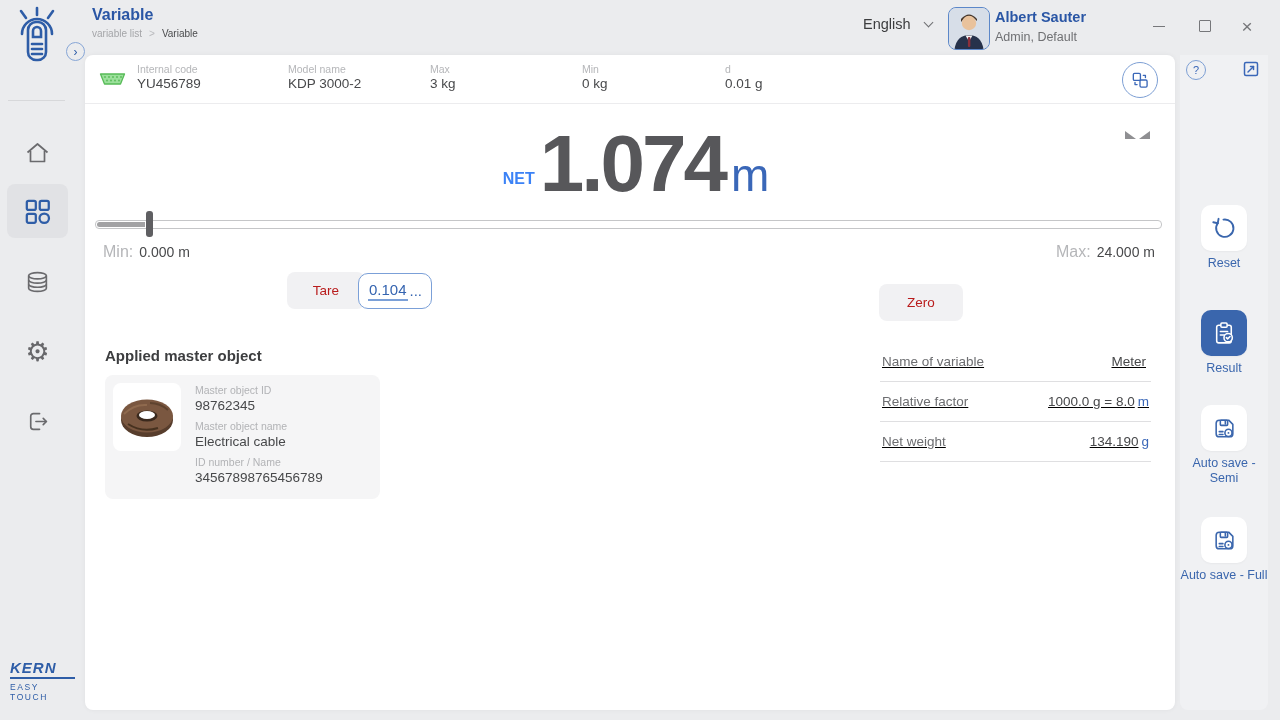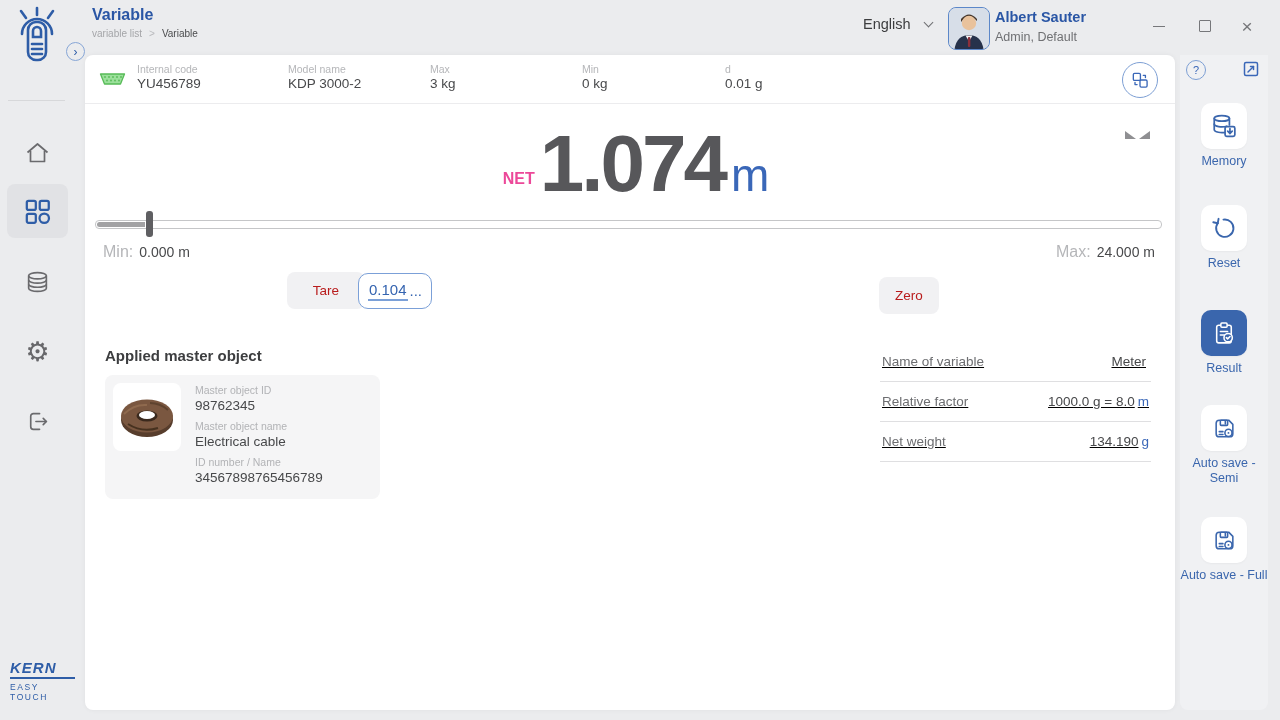--- a/index.html
+++ b/index.html
@@ -38,39 +38,39 @@
   
   .card{position:absolute;left:85px;top:55px;width:1090px;height:655px;background:#ffffff;border-radius:8px;box-shadow:0 0 5px rgba(0,0,0,0.05);}
   .devbar{position:absolute;left:0;top:0;width:100%;height:48px;border-bottom:1px solid #ececee;}
   .devfield{position:absolute;top:0;}
   .devfield .lbl{position:absolute;top:8px;font-size:10.5px;color:#b5b6b9;white-space:nowrap;}
   .devfield .val{position:absolute;top:21px;font-size:13.5px;color:#48494b;white-space:nowrap;}
   .port-icon{position:absolute;left:14px;top:17px;}
   .swap-btn{position:absolute;left:1037px;top:7px;width:34px;height:34px;border:1.4px solid #7d9fd4;border-radius:50%;display:flex;align-items:center;justify-content:center;cursor:pointer;background:#fff;}
   
   .display-row{position:absolute;left:0;top:72px;width:100%;display:flex;justify-content:center;align-items:flex-end;}
-  .disp-mode{font-size:16px;font-weight:bold;color:#ec4899;margin:0 5px 13px 12px;}
+  .disp-mode{font-size:16px;font-weight:bold;color:#3b82f6;margin:0 5px 13px 12px;}
   .disp-value{font-size:80px;font-weight:bold;color:#57575a;line-height:0.92;letter-spacing:-3px;}
   .disp-unit{font-size:46px;color:#3a67b8;margin:0 0 3px 6px;line-height:1;}
   .stability{position:absolute;right:24px;top:72px;}
   
   .slider{position:absolute;left:10px;right:13px;top:165px;height:7px;border:1px solid #c5c6c8;border-radius:4px;background:#fff;cursor:pointer;}
   .slider-fill{position:absolute;left:1px;top:1px;height:5px;width:48px;background:#a2a2a4;border-radius:3px 0 0 3px;}
   .slider-handle{position:absolute;left:50px;top:-10px;width:7px;height:26px;background:#5f5f62;border-radius:3px;cursor:grab;}
   .range-row{position:absolute;left:18px;right:20px;top:188px;display:flex;justify-content:space-between;font-size:14px;color:#48494b;}
   .range-row .rlbl{font-size:16px;color:#b5b6b9;margin-right:6px;}
   
   .tare-group{position:absolute;left:202px;top:217px;display:flex;align-items:center;}
   .btn{height:37px;background:#f1f1f3;border:none;border-radius:8px;font-size:13.5px;color:#b91c1c;display:flex;align-items:center;justify-content:center;cursor:pointer;font-family:inherit;}
   .tare-btn{width:78px;}
   .tare-input{margin-left:-7px;width:72px;height:34px;background:#fff;border:1.6px solid #7ba0d8;border-radius:10px;
     display:flex;align-items:center;justify-content:center;cursor:text;}
   .tare-val{font-size:15px;color:#3564b0;border-bottom:2px solid #7ba0d8;padding:0 1px 1px 1px;}
   .tare-suffix{font-size:15px;color:#3564b0;margin-left:2px;}
-  .zero-btn{position:absolute;left:794px;top:222px;width:60px;}
+  .zero-btn{position:absolute;left:794px;top:229px;width:84px;}
   
   .mo-heading{position:absolute;left:20px;top:292px;font-size:15px;font-weight:bold;color:#3d3e40;}
   .mo-card{position:absolute;left:20px;top:320px;width:275px;height:124px;background:#f5f5f6;border-radius:8px;display:flex;padding:0;}
   .mo-img{position:absolute;left:8px;top:8px;width:68px;height:68px;background:#fff;border-radius:8px;display:flex;align-items:center;justify-content:center;}
   .mo-fields{position:absolute;left:90px;top:9px;}
   .mo-lbl{font-size:10.5px;color:#b2b3b6;margin-bottom:2px;}
   .mo-val{font-size:13.5px;color:#47484a;margin-bottom:7px;}
   
   .vtable{position:absolute;left:795px;top:287px;width:271px;text-decoration:underline;}
   .vrow{display:flex;justify-content:space-between;align-items:center;padding:10px 2px 11px 2px;border-bottom:1px solid #dfdfe1;}
@@ -311,33 +311,20 @@
     <span>?</span>
   </div>
   <div class="expand-btn">
     <svg width="18" height="18" viewBox="0 0 18 18" fill="none" stroke="#3a67b8" stroke-width="1.5" stroke-linecap="round" stroke-linejoin="round">
       <rect x="2.5" y="2.5" width="13" height="13" rx="1.5"></rect>
       <line x1="6" y1="12" x2="11.5" y2="6.5"></line>
       <path d="M8.5 6.5 h3 v3"></path>
     </svg>
   </div>
 
-  <div class="tool" style="top:48px">
-    <div class="tool-box">
-      <svg width="26" height="26" viewBox="0 0 24 24" fill="none" stroke="#3a66ad" stroke-width="1.6" stroke-linecap="round">
-        <ellipse cx="10" cy="5" rx="7" ry="2.6"></ellipse>
-        <path d="M3 5 v10.5 a7 2.6 0 0 0 11 2.1"></path>
-        <path d="M17 5 v6"></path>
-        <path d="M3 10.2 a7 2.6 0 0 0 11.5 2"></path>
-        <rect x="13" y="12.5" width="9" height="9" rx="1.5" fill="#ffffff"></rect>
-        <path d="M17.5 14.5 v4.2 m-2.1 -1.9 l2.1 2.1 2.1 -2.1"></path>
-      </svg>
-    </div>
-    <div class="tool-label">Memory</div>
-  </div>
 
   <div class="tool" style="top:150px">
     <div class="tool-box">
       <svg width="26" height="26" viewBox="0 0 24 24" fill="none" stroke="#3a66ad" stroke-width="1.7" stroke-linecap="round" stroke-linejoin="round">
         <path d="M6.2 7.6 A8 8 0 1 0 11.5 4.3"></path>
         <path d="M6.2 7.6 l-4.1 -0.9"></path>
         <path d="M6.2 7.6 l0.8 -4.1"></path>
       </svg>
     </div>
     <div class="tool-label">Reset</div>

